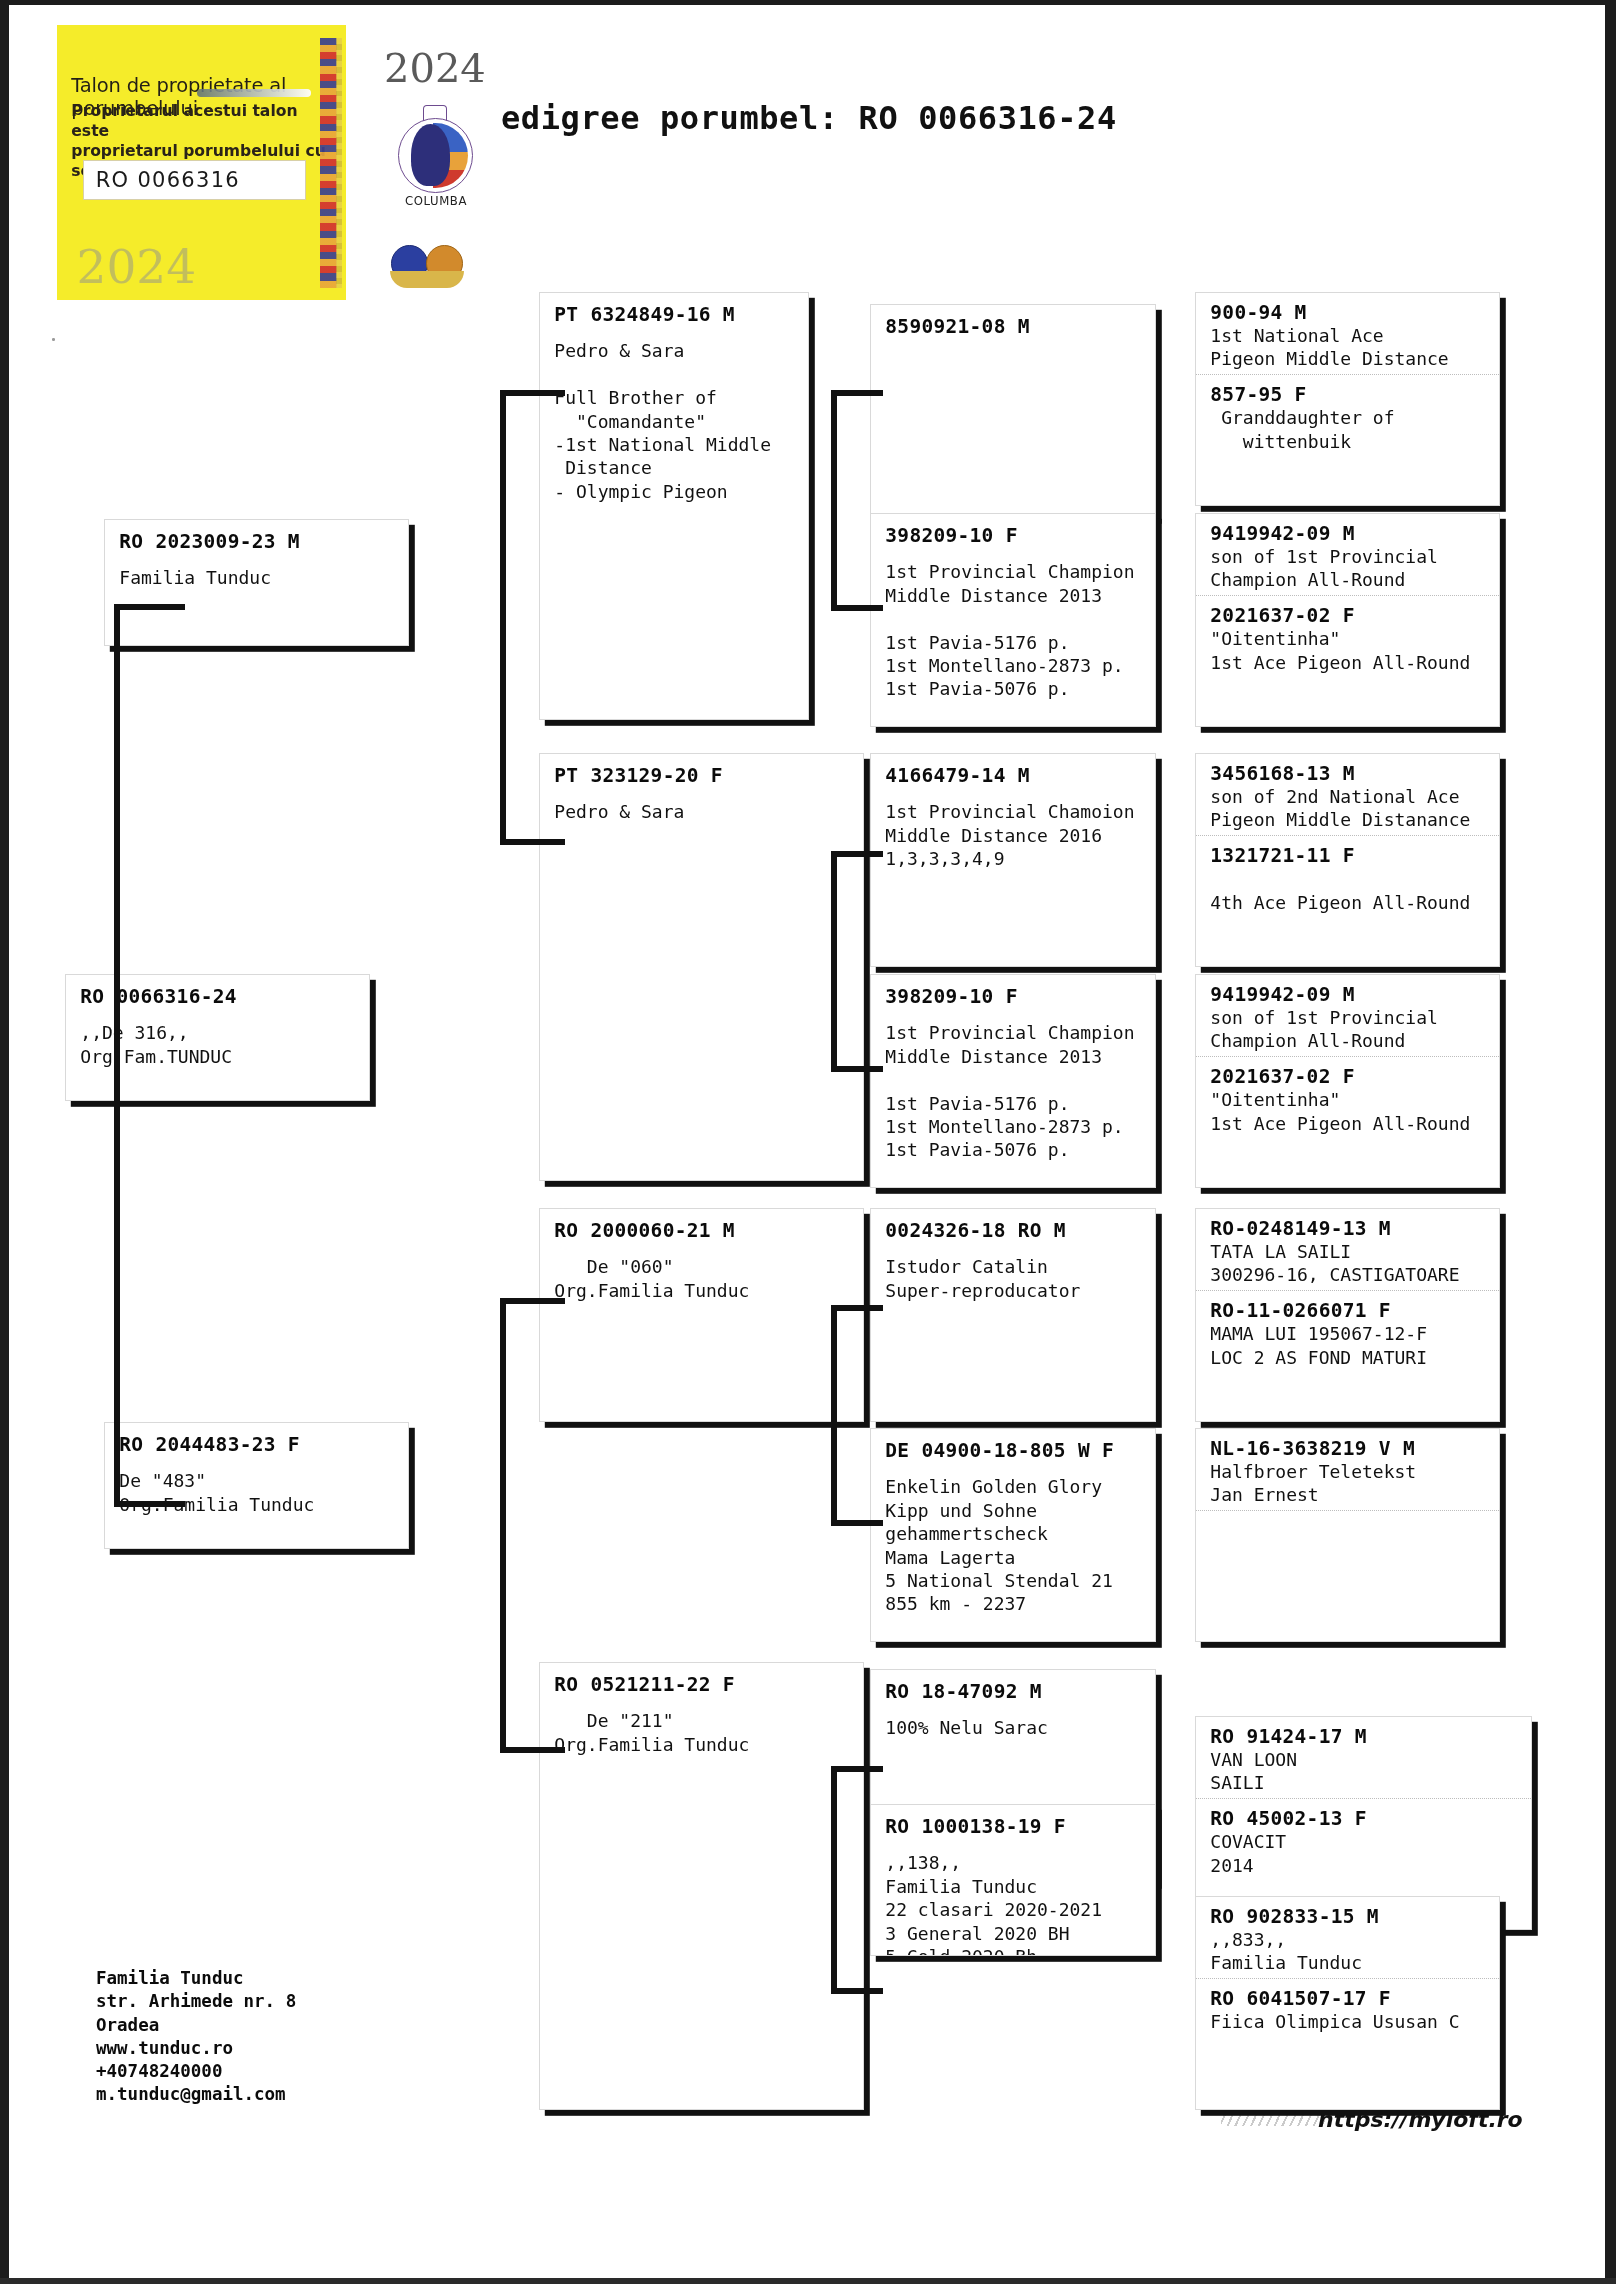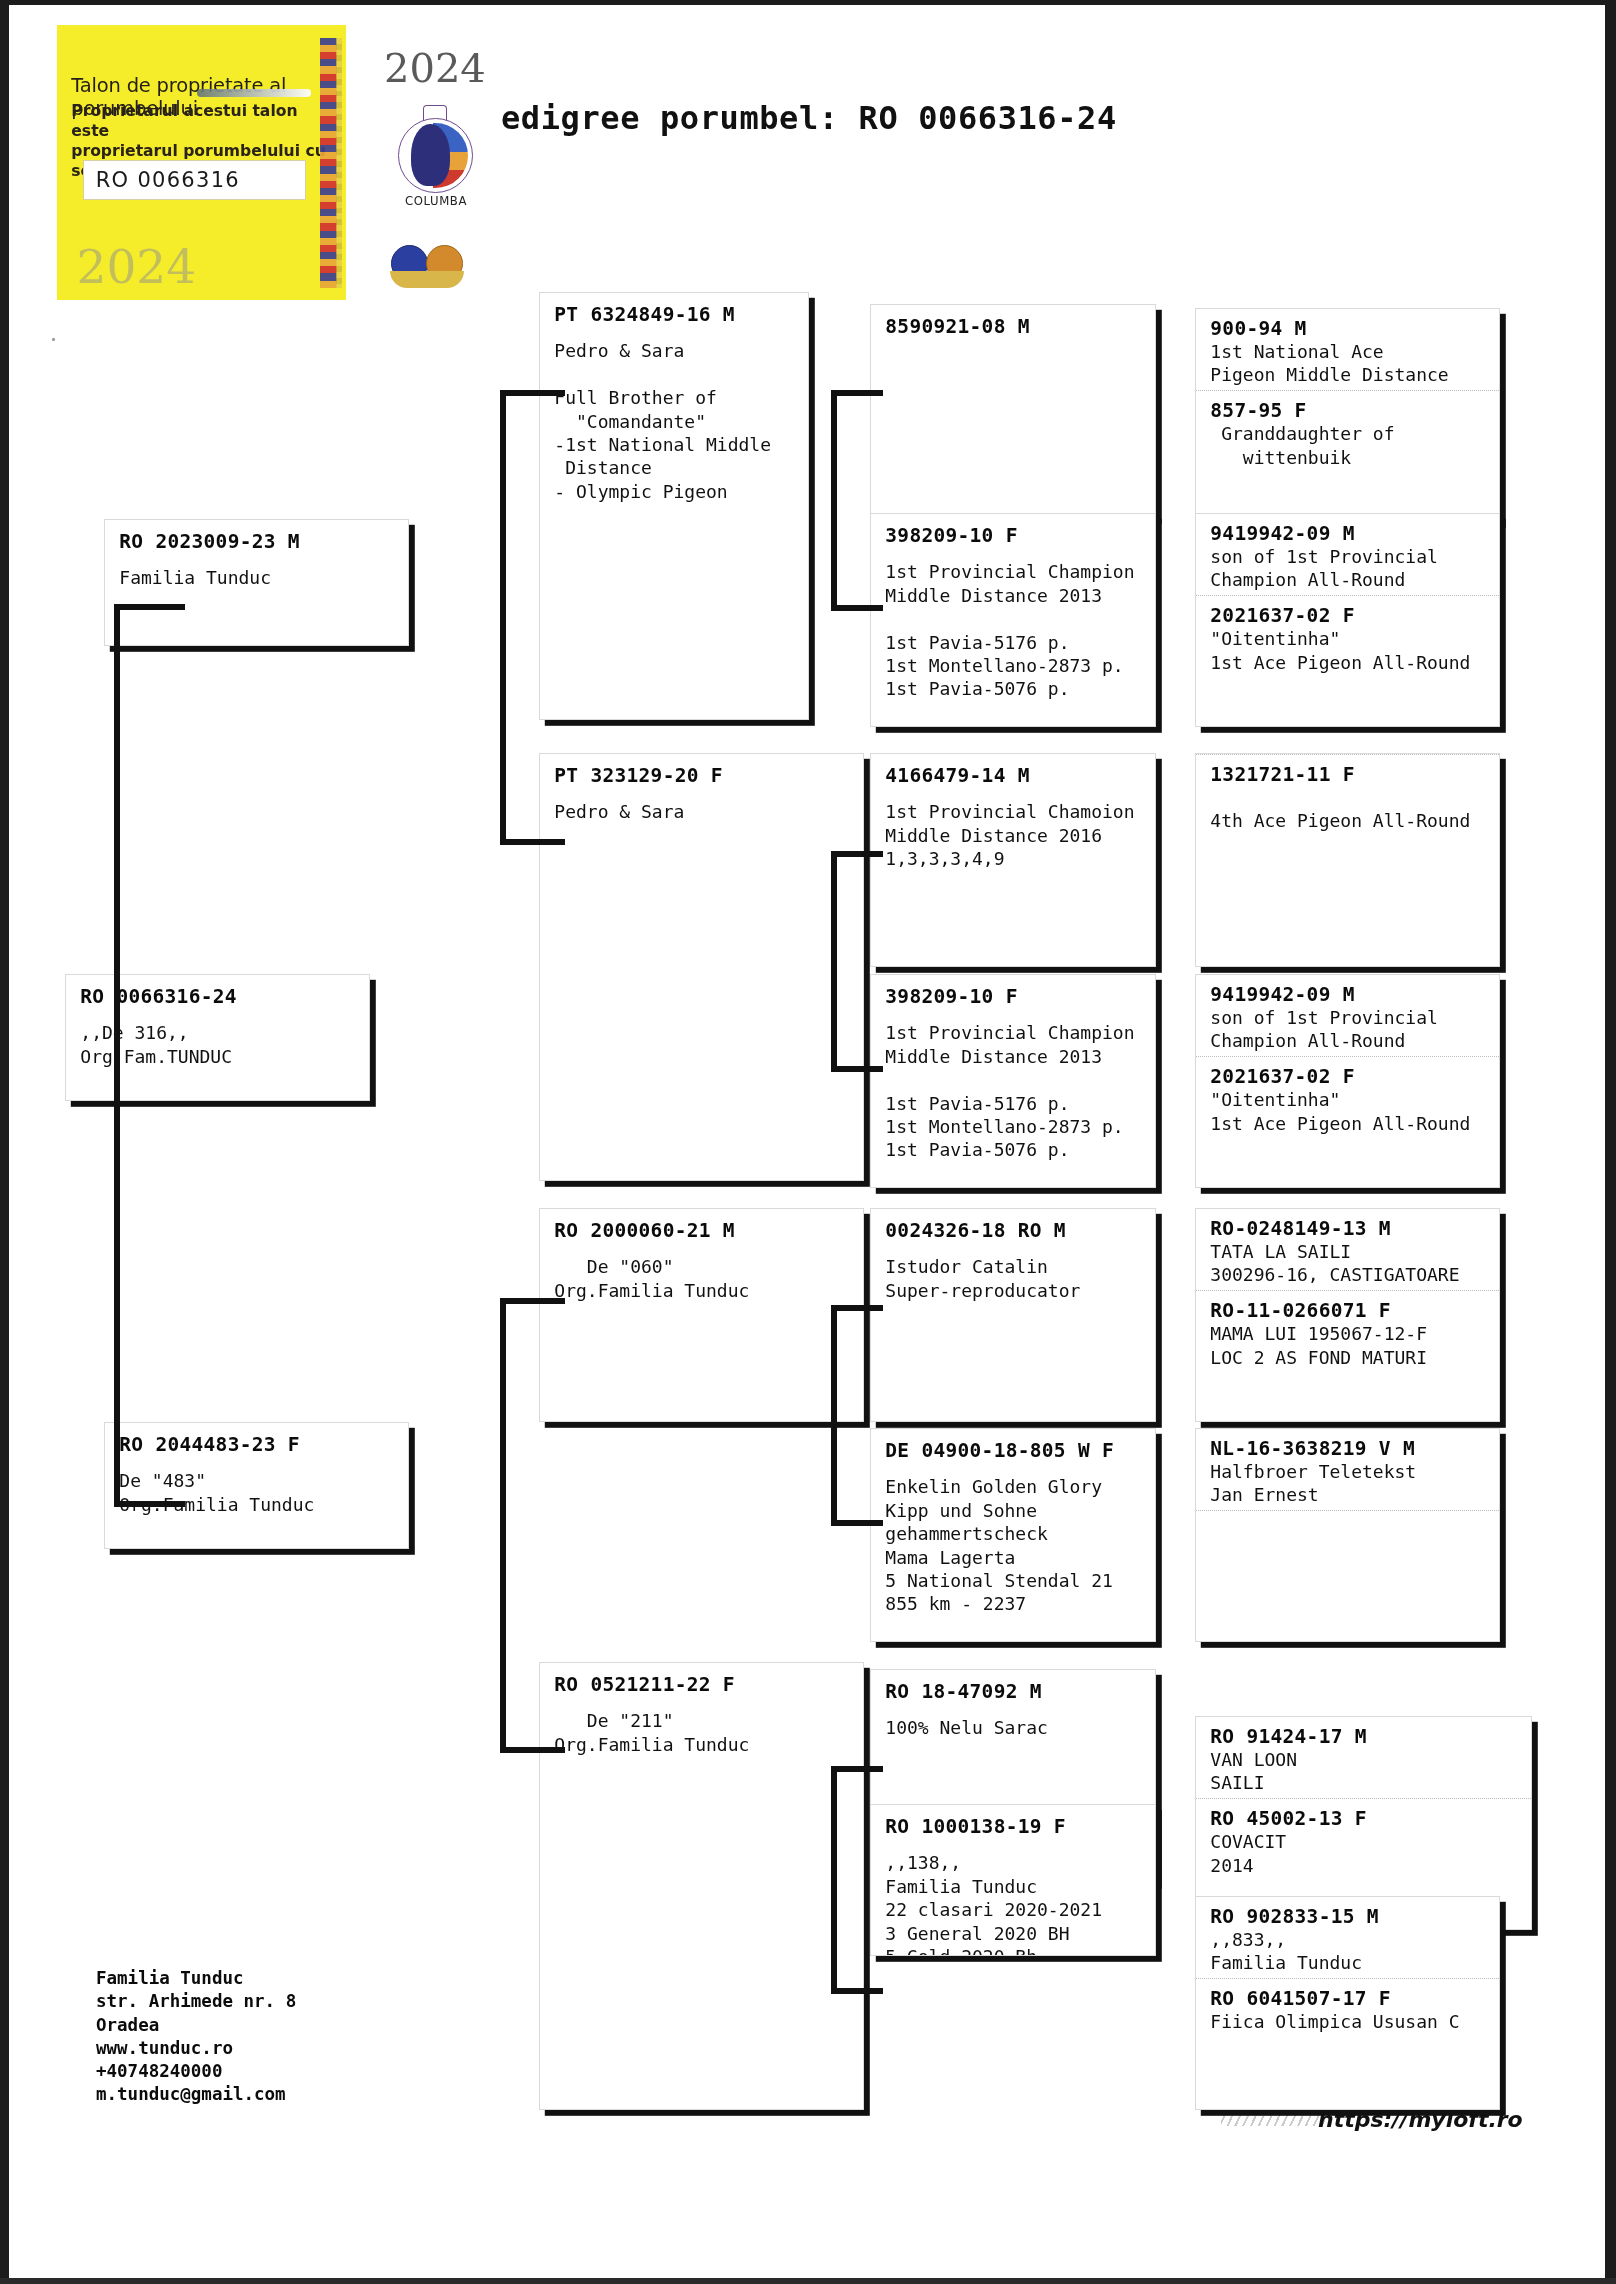--- a/index.html
+++ b/index.html
@@ -334,21 +334,21 @@
         <div class="pad">
           <div class="ring-no">RO 1000138-19 F</div>
           <div class="sp"></div>
           <div class="ln">,,138,,</div>
           <div class="ln">Familia Tunduc</div>
           <div class="ln">22 clasari 2020-2021</div>
           <div class="ln">3 General 2020 BH</div>
           <div class="ln">5 Gold 2020 Bh</div>
         </div>
       </div>
-      <div class="box" style="left: 1195px; top: 292px; width: 305px; height: 214px; margin-top: 16px;">
+      <div class="box" style="left: 1195px; top: 292px; width: 305px; height: 214px;">
         <div class="pad2">
           <div class="ring-no">900-94 M</div>
           <div class="ln">1st National Ace</div>
           <div class="ln">Pigeon Middle Distance</div>
         </div>
         <div class="divider"></div>
         <div class="pad2">
           <div class="ring-no">857-95 F</div>
           <div class="ln"> Granddaughter of</div>
           <div class="ln">   wittenbuik</div>
@@ -361,20 +361,25 @@
           <div class="ln">Champion All-Round</div>
         </div>
         <div class="divider"></div>
         <div class="pad2">
           <div class="ring-no">2021637-02 F</div>
           <div class="ln">"Oitentinha"</div>
           <div class="ln">1st Ace Pigeon All-Round</div>
         </div>
       </div>
       <div class="box" style="left: 1195px; top: 753px; width: 305px; height: 214px;">
+        <div class="pad2">
+          <div class="ring-no">3456168-13 M</div>
+          <div class="ln">son of 2nd National Ace</div>
+          <div class="ln">Pigeon Middle Distanance</div>
+        </div>
         <div class="divider"></div>
         <div class="pad2">
           <div class="ring-no">1321721-11 F</div>
           <div class="ln">&nbsp;</div>
           <div class="ln">4th Ace Pigeon All-Round</div>
         </div>
       </div>
       <div class="box" style="left: 1195px; top: 974px; width: 305px; height: 214px;">
         <div class="pad2">
           <div class="ring-no">9419942-09 M</div>

